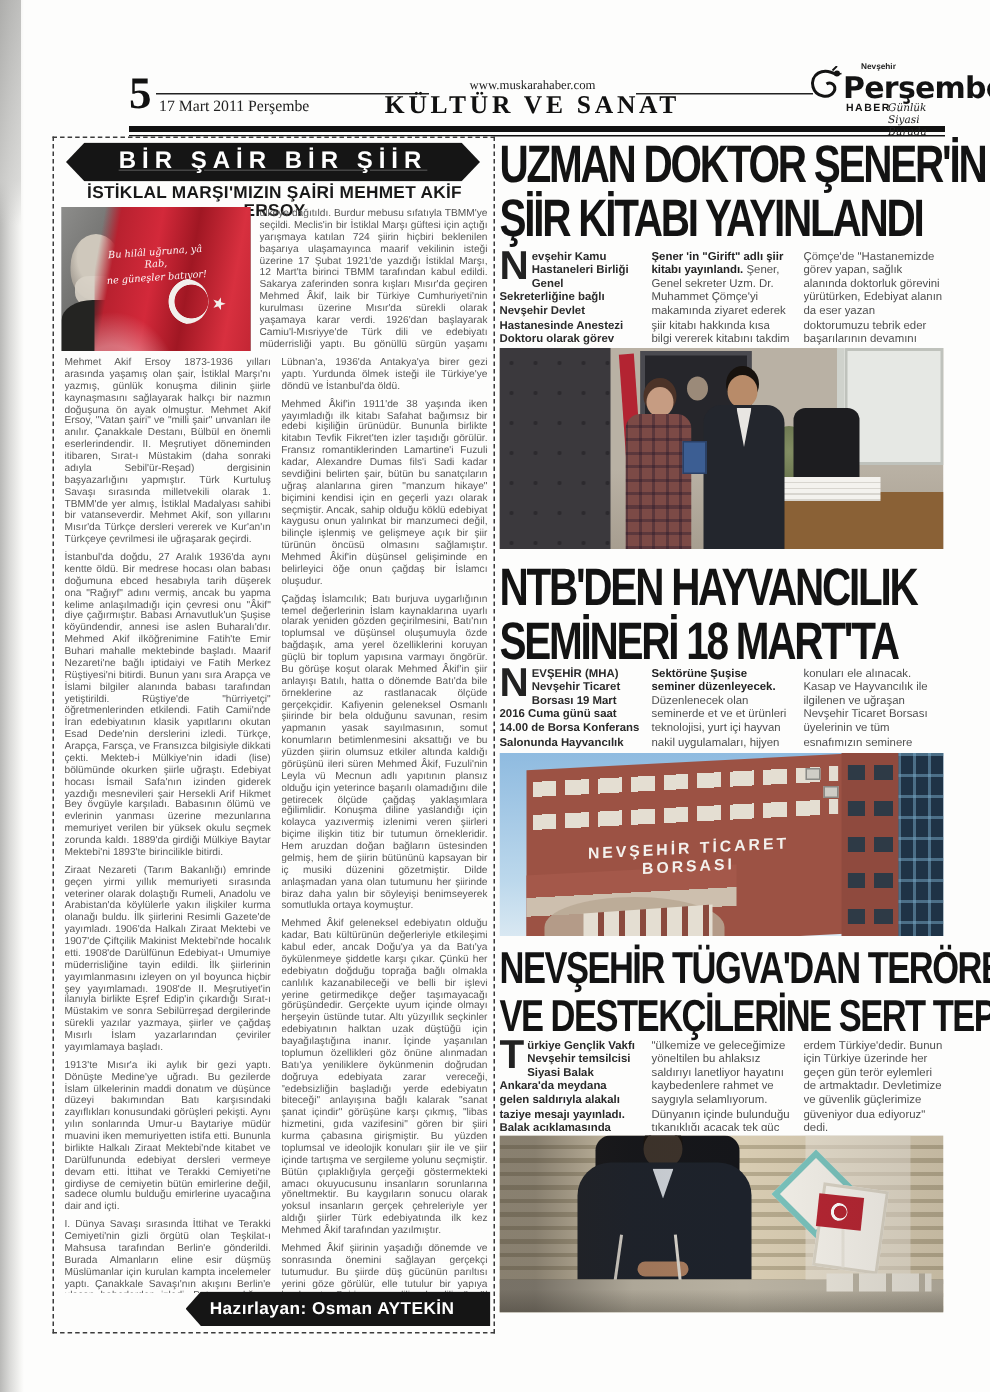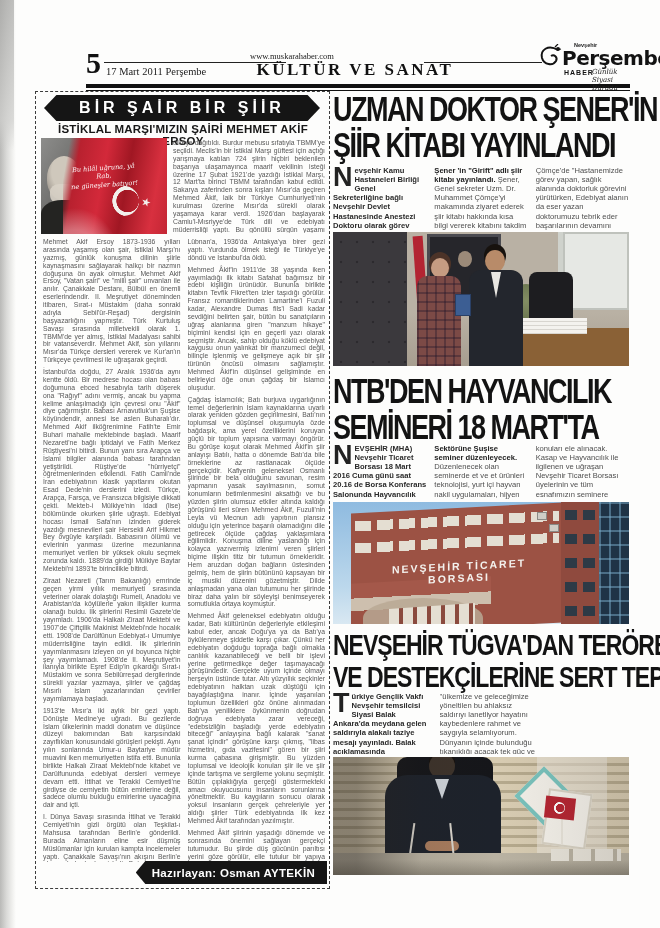--- a/index.html
+++ b/index.html
@@ -10,21 +10,21 @@
   .scan-blob{position:absolute;left:0;top:0;width:14px;height:150px;
         background:linear-gradient(180deg,#a8a8a6,#cfcfcd 80%,transparent);opacity:.7;}
 
   
   .pagenum{position:absolute;left:86px;top:46px;font-family:"Liberation Serif",serif;
         font-size:30px;font-weight:bold;color:#111;}
   .dateline{position:absolute;left:106px;top:66px;font-family:"Liberation Serif",serif;
         font-size:10.5px;color:#222;}
   .rule-thin-l{position:absolute;left:104px;top:62px;width:182px;height:1px;background:#222;}
   .rule-thin-r{position:absolute;left:424px;top:62px;width:118px;height:1px;background:#222;}
-  .site-url{position:absolute;left:250px;top:51px;width:210px;
+  .site-url{position:absolute;left:250px;top:51px;width:210px;text-align:center;
         font-family:"Liberation Serif",serif;font-size:8.5px;color:#222;}
   .section-title{position:absolute;left:230px;top:60px;width:250px;text-align:center;
         font-family:"Liberation Serif",serif;font-size:17px;font-weight:bold;color:#111;
         letter-spacing:2.5px;}
   .rule-thick{position:absolute;left:86px;top:84px;width:544px;height:3.5px;background:#111;}
   .rule-thick2{position:absolute;left:86px;top:90px;width:544px;height:1px;background:#111;}
 
   .logo{position:absolute;left:540px;top:42px;width:92px;height:42px;}
   .logo-top{position:absolute;left:34px;top:0;font-size:5.5px;font-weight:bold;color:#222;}
   .logo-name{position:absolute;left:22px;top:4px;font-size:20px;font-weight:900;color:#131313;
@@ -32,34 +32,34 @@
   .logo-sub{position:absolute;left:24px;top:27px;font-size:7px;font-weight:bold;color:#131313;letter-spacing:1px;}
   .logo-tag{position:absolute;left:52px;top:26px;font-size:7px;color:#222;
         font-family:"DejaVu Serif",serif;font-style:italic;}
   .logo-mark{position:absolute;left:-2px;top:2px;width:26px;height:26px;}
 
   
   .left-box{position:absolute;left:35px;top:91px;width:295px;height:798px;
         border:1.6px dashed #3c3c3c;box-sizing:border-box;background:#fdfdfc;}
   .ribbon{position:absolute;left:8px;top:3px;width:276px;height:26px;background:#151515;
         clip-path:polygon(4.5% 0,95.5% 0,100% 50%,95.5% 100%,4.5% 100%,0 50%);
-        display:flex;align-items:center;justify-content:center;}
+        display:flex;align-items:center;justify-content:center;text-decoration:underline;}
   .ribbon span{color:#fff;font-size:16px;font-weight:900;letter-spacing:4px;}
   .lhead{position:absolute;left:6px;top:31px;width:282px;text-align:center;
         font-size:11.5px;font-weight:900;color:#181818;letter-spacing:.2px;}
   .lphoto{position:absolute;left:5px;top:46px;width:126px;height:96px;overflow:hidden;background:#6e6e6e;}
   .lintro{position:absolute;left:137px;top:47px;width:152px;height:94px;overflow:hidden;
         font-size:6.8px;line-height:1.16;text-align:justify;color:#585858;}
   .lcols{position:absolute;left:7px;top:146px;width:282px;height:624px;display:flex;gap:7px;}
   .lcol{width:50%;height:100%;overflow:hidden;font-size:6.8px;line-height:1.16;
         text-align:justify;color:#585858;}
   .lcol p{margin:0 0 4px 0;}
   .ribbon2{position:absolute;right:2px;bottom:4px;height:23px;background:#151515;
         clip-path:polygon(5% 0,100% 0,100% 100%,5% 100%,0 50%);
-        display:flex;align-items:center;padding:0 12px 0 16px;}
+        display:flex;align-items:center;padding:0 24px 0 16px;}
   .ribbon2 span{color:#fff;font-size:11.5px;font-weight:bold;letter-spacing:.3px;}
 
   
   .ep-bg{position:absolute;inset:0;background:linear-gradient(120deg,#8d8d8b 0,#5c5c5a 45%,#3f3f3d 100%);}
   .ep-face{position:absolute;left:6px;top:18px;width:34px;height:44px;border-radius:50% 50% 45% 45%;
         background:radial-gradient(ellipse at 45% 35%,#cfc8bc 0 40%,#9a938a 75%,#6a645c 100%);}
   .ep-beard{position:absolute;left:9px;top:46px;width:28px;height:22px;border-radius:40% 40% 60% 60%;
         background:#d8d2c6;opacity:.9;}
   .ep-suit{position:absolute;left:0px;top:62px;width:52px;height:34px;
         background:#242422;border-radius:40% 40% 0 0;}
@@ -288,21 +288,21 @@
       <div class="of-man-head"></div>
       <div class="of-man"></div>
       <div class="of-shirt"></div>
       <div class="of-book"></div>
     </div>
 
     <div class="hl hl-a" style="top:284px;">NTB'DEN HAYVANCILIK</div>
     <div class="hl hl-a" style="top:320px;">SEMİNERİ 18 MART'TA</div>
     <div class="cols3" style="top:356px;height:56px;">
       <div class="c3" style="font-weight:bold;color:#2a2a2a;">
-        <span class="dropcap">N</span><span>EVŞEHİR (MHA) Nevşehir Ticaret Borsası 18 Mart 2016 Cuma günü saat 20.16 de Borsa Konferans Salonunda Hayvancılık</span>
+        <span class="dropcap">N</span><span>EVŞEHİR (MHA) Nevşehir Ticaret Borsası 19 Mart 2016 Cuma günü saat 14.00 de Borsa Konferans Salonunda Hayvancılık</span>
       </div>
       <div class="c3">
         <span class="lead">Sektörüne Şuşise seminer düzenleyecek.</span>
         <span>Düzenlenecek olan seminerde et ve et ürünleri teknolojisi, yurt içi hayvan nakil uygulamaları, hijyen ve kasaplık eğitimi</span>
       </div>
       <div class="c3">
         <span>konuları ele alınacak. Kasap ve Hayvancılık ile ilgilenen ve uğraşan Nevşehir Ticaret Borsası üyelerinin ve tüm esnafımızın seminere katılması istendi.</span>
       </div>
     </div>
 
@@ -322,20 +322,24 @@
     </div>
 
     <div class="hl hl-b" style="top:540px;">NEVŞEHİR TÜGVA'DAN TERÖRE</div>
     <div class="hl hl-b" style="top:572px;">VE DESTEKÇİLERİNE SERT TEPKİ!</div>
     <div class="cols3" style="top:604px;height:62px;">
       <div class="c3" style="font-weight:bold;color:#2a2a2a;">
         <span class="dropcap">T</span><span>ürkiye Gençlik Vakfı Nevşehir temsilcisi Siyasi Balak Ankara'da meydana gelen saldırıyla alakalı taziye mesajı yayınladı. Balak açıklamasında</span>
       </div>
       <div class="c3">
         <span>"ülkemize ve geleceğimize yöneltilen bu ahlaksız saldırıyı lanetliyor hayatını kaybedenlere rahmet ve saygıyla selamlıyorum. Dünyanın içinde bulunduğu tıkanıklığı açacak tek güç ve</span>
+      </div>
+      <div class="c3">
+        <span>erdem Türkiye'dedir. Bunun için Türkiye üzerinde her geçen gün terör eylemleri de artmaktadır. Devletimize ve güvenlik güçlerimize güveniyor dua ediyoruz" dedi.</span>
+        
       </div>
     </div>
 
     <div class="photo" style="top:669px;height:118px;">
       <div class="dm-bg"></div>
       <div class="dm-panel"></div>
       <div class="dm-orn1"></div>
       <div class="dm-orn2"></div>
       <div class="dm-pole"></div>
       <div class="dm-flag"></div>

